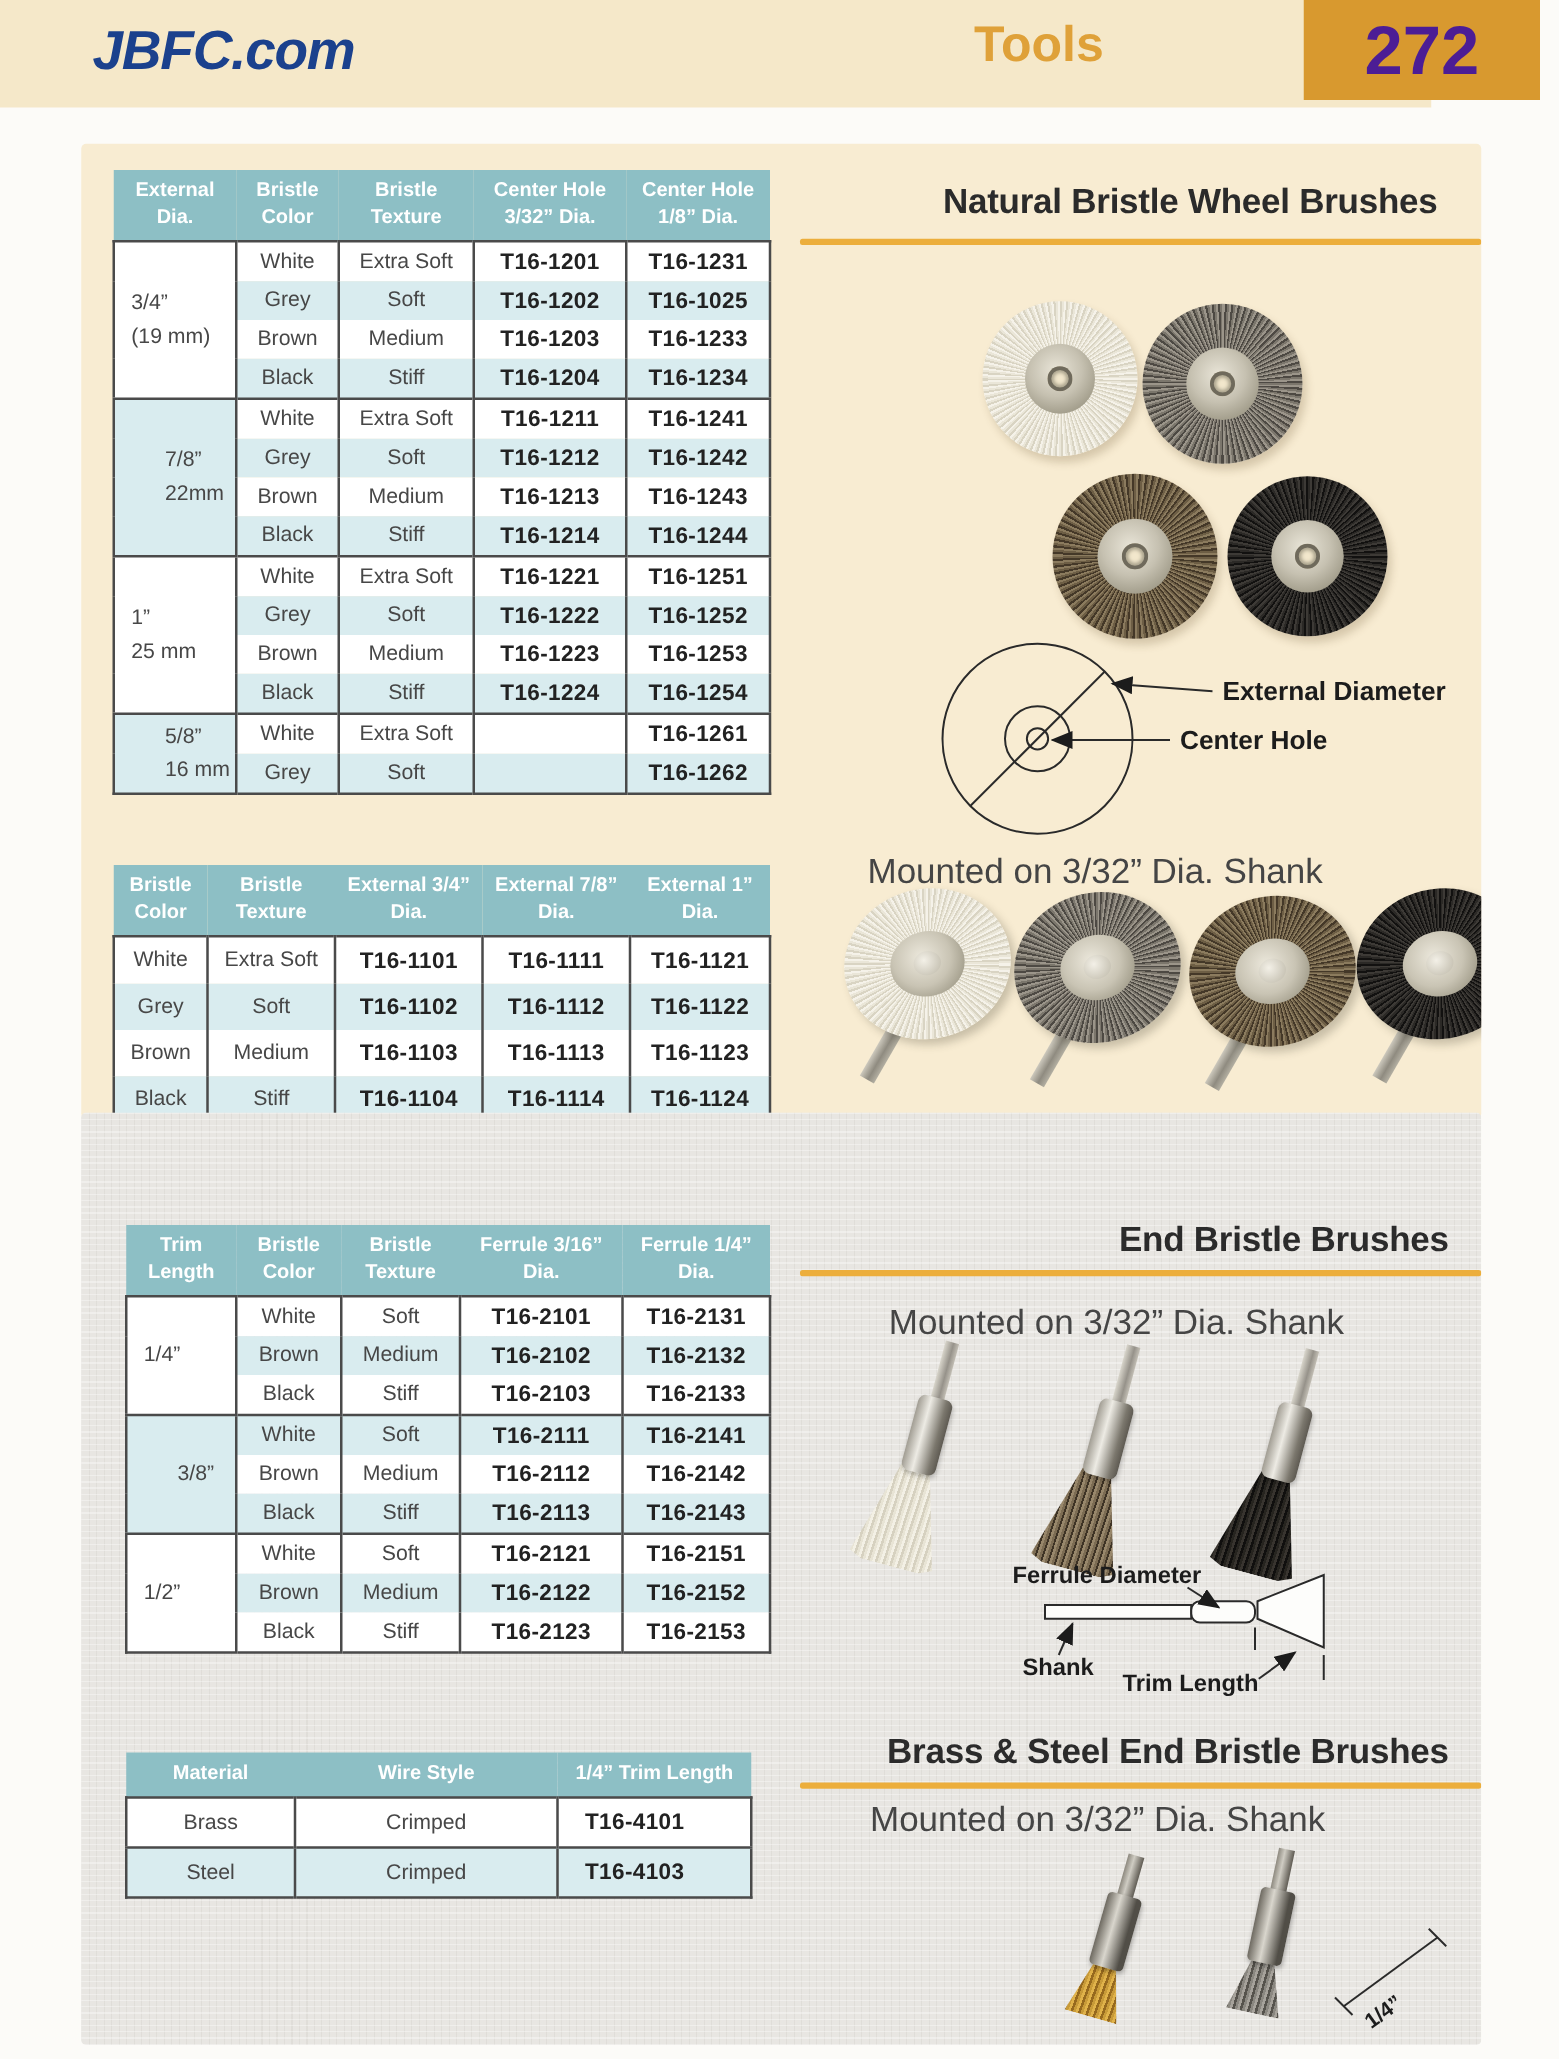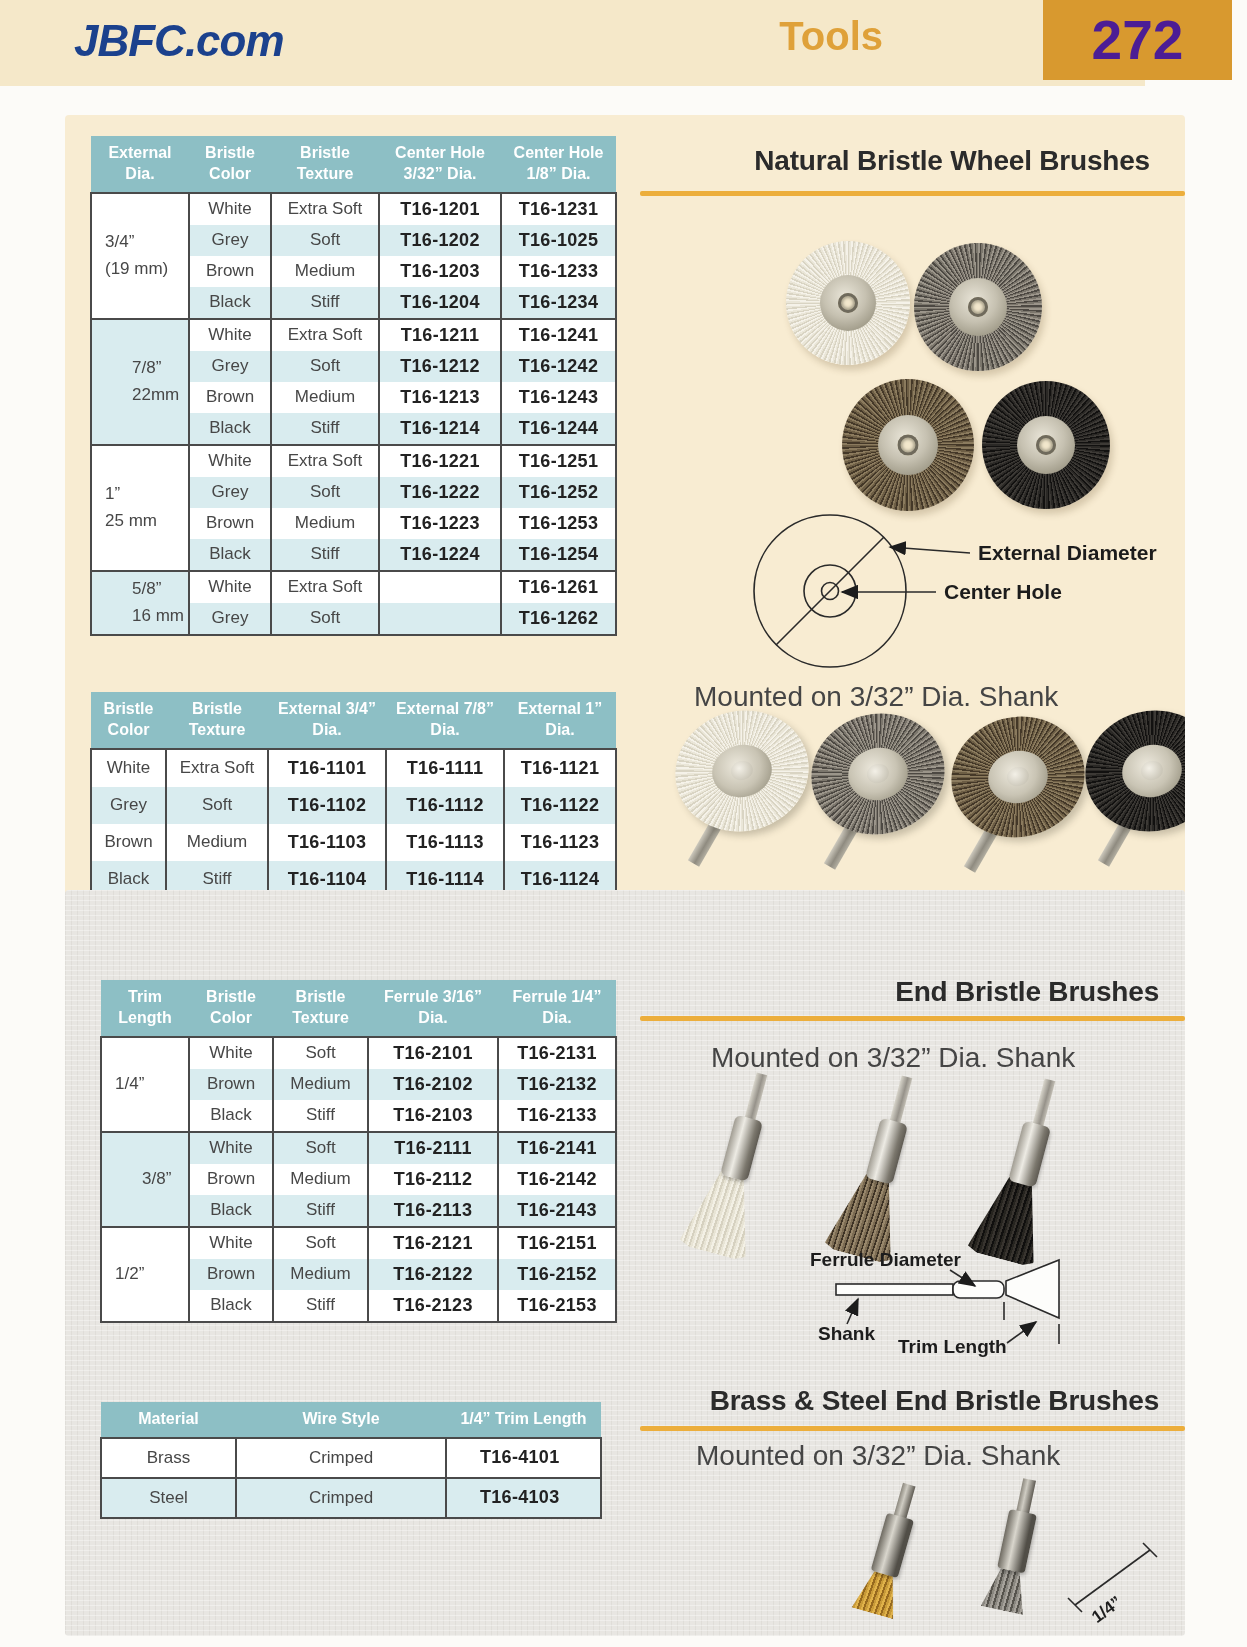--- a/index.html
+++ b/index.html
@@ -31,21 +31,21 @@
                 padding:7px 2px;text-align:center;vertical-align:middle;}
   .cat-table tbody{border:2px solid #4a4a4a;}
   .cat-table td{border-left:2px solid #4a4a4a;font-size:17px;color:#474747;text-align:center;
                 padding:0 3px;background:#fff;height:31px;vertical-align:middle;}
   .cat-table td.nobl{border-left:none;}
   .cat-table tr.gsep td{border-top:2px solid #4a4a4a;}
   .cat-table tr.stripe td{background:#d9ecef;}
   .cat-table td.part{font-weight:700;color:#222;font-size:18px;letter-spacing:.3px;}
   .cat-table td.groupcell{background:#fff;text-align:left;padding-left:13px;font-size:17px;line-height:1.55;}
   .cat-table td.groupcell.galt{background:#d9ecef;padding-left:40px;}
-  .cat-table td.leftal{text-align:left;padding-left:33px;}
+  .cat-table td.leftal{text-align:left;padding-left:21px;}
   #t2 td{height:37px;}
   #t4 td{height:38px;}
 
   
   .wheel{position:absolute;border-radius:50%;box-shadow:3px 5px 7px rgba(90,70,30,.22);}
   .wheel .hub{position:absolute;left:50%;top:50%;transform:translate(-50%,-50%);border-radius:50%;
       background:radial-gradient(circle at 44% 38%,#e9e5d8,#c6c1b1 45%,#a39e8c 75%,#bcb7a6);}
   .wheel .hole{position:absolute;left:50%;top:50%;transform:translate(-50%,-50%);border-radius:50%;
       background:#f2e7cc;box-shadow:inset 0 0 0 3px #6f6a5c, inset 0 0 3px 5px #aaa38d;}
   .bristle-white{background:repeating-conic-gradient(from 3deg,#f5f2e9 0deg 1.6deg,#d9d4c3 1.6deg 3.2deg,#eae6d8 3.2deg 4.8deg);}

